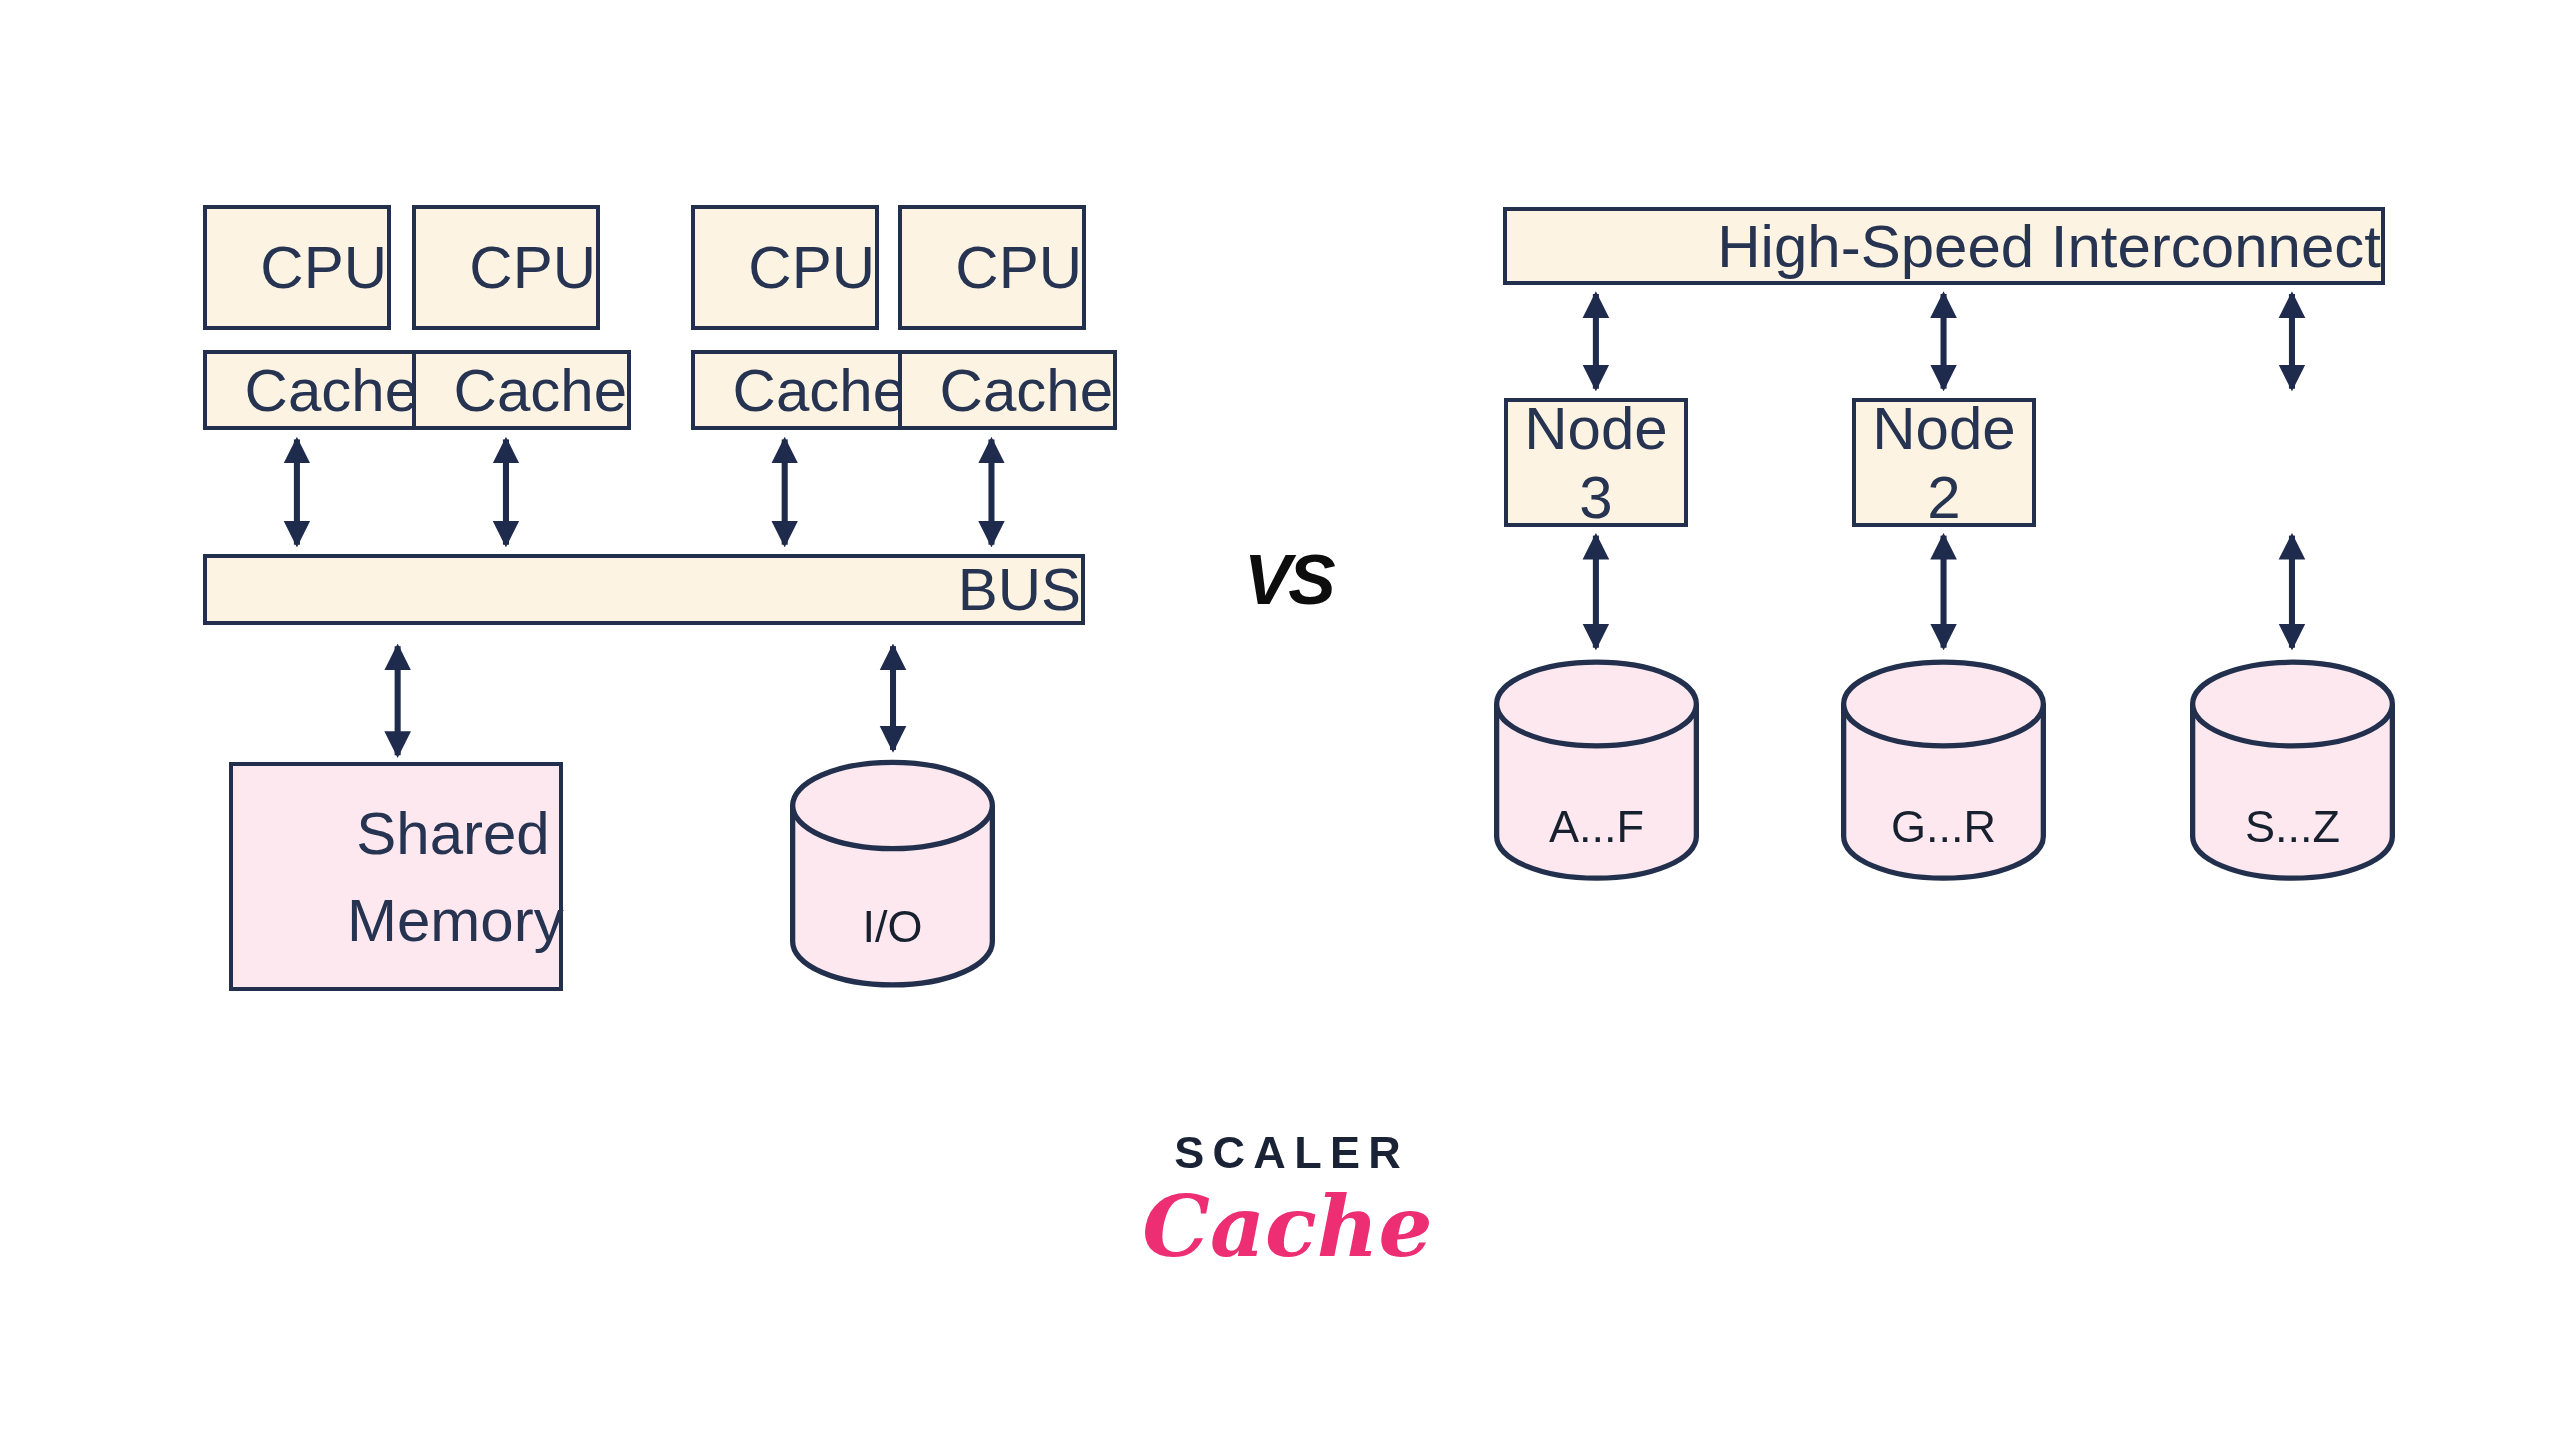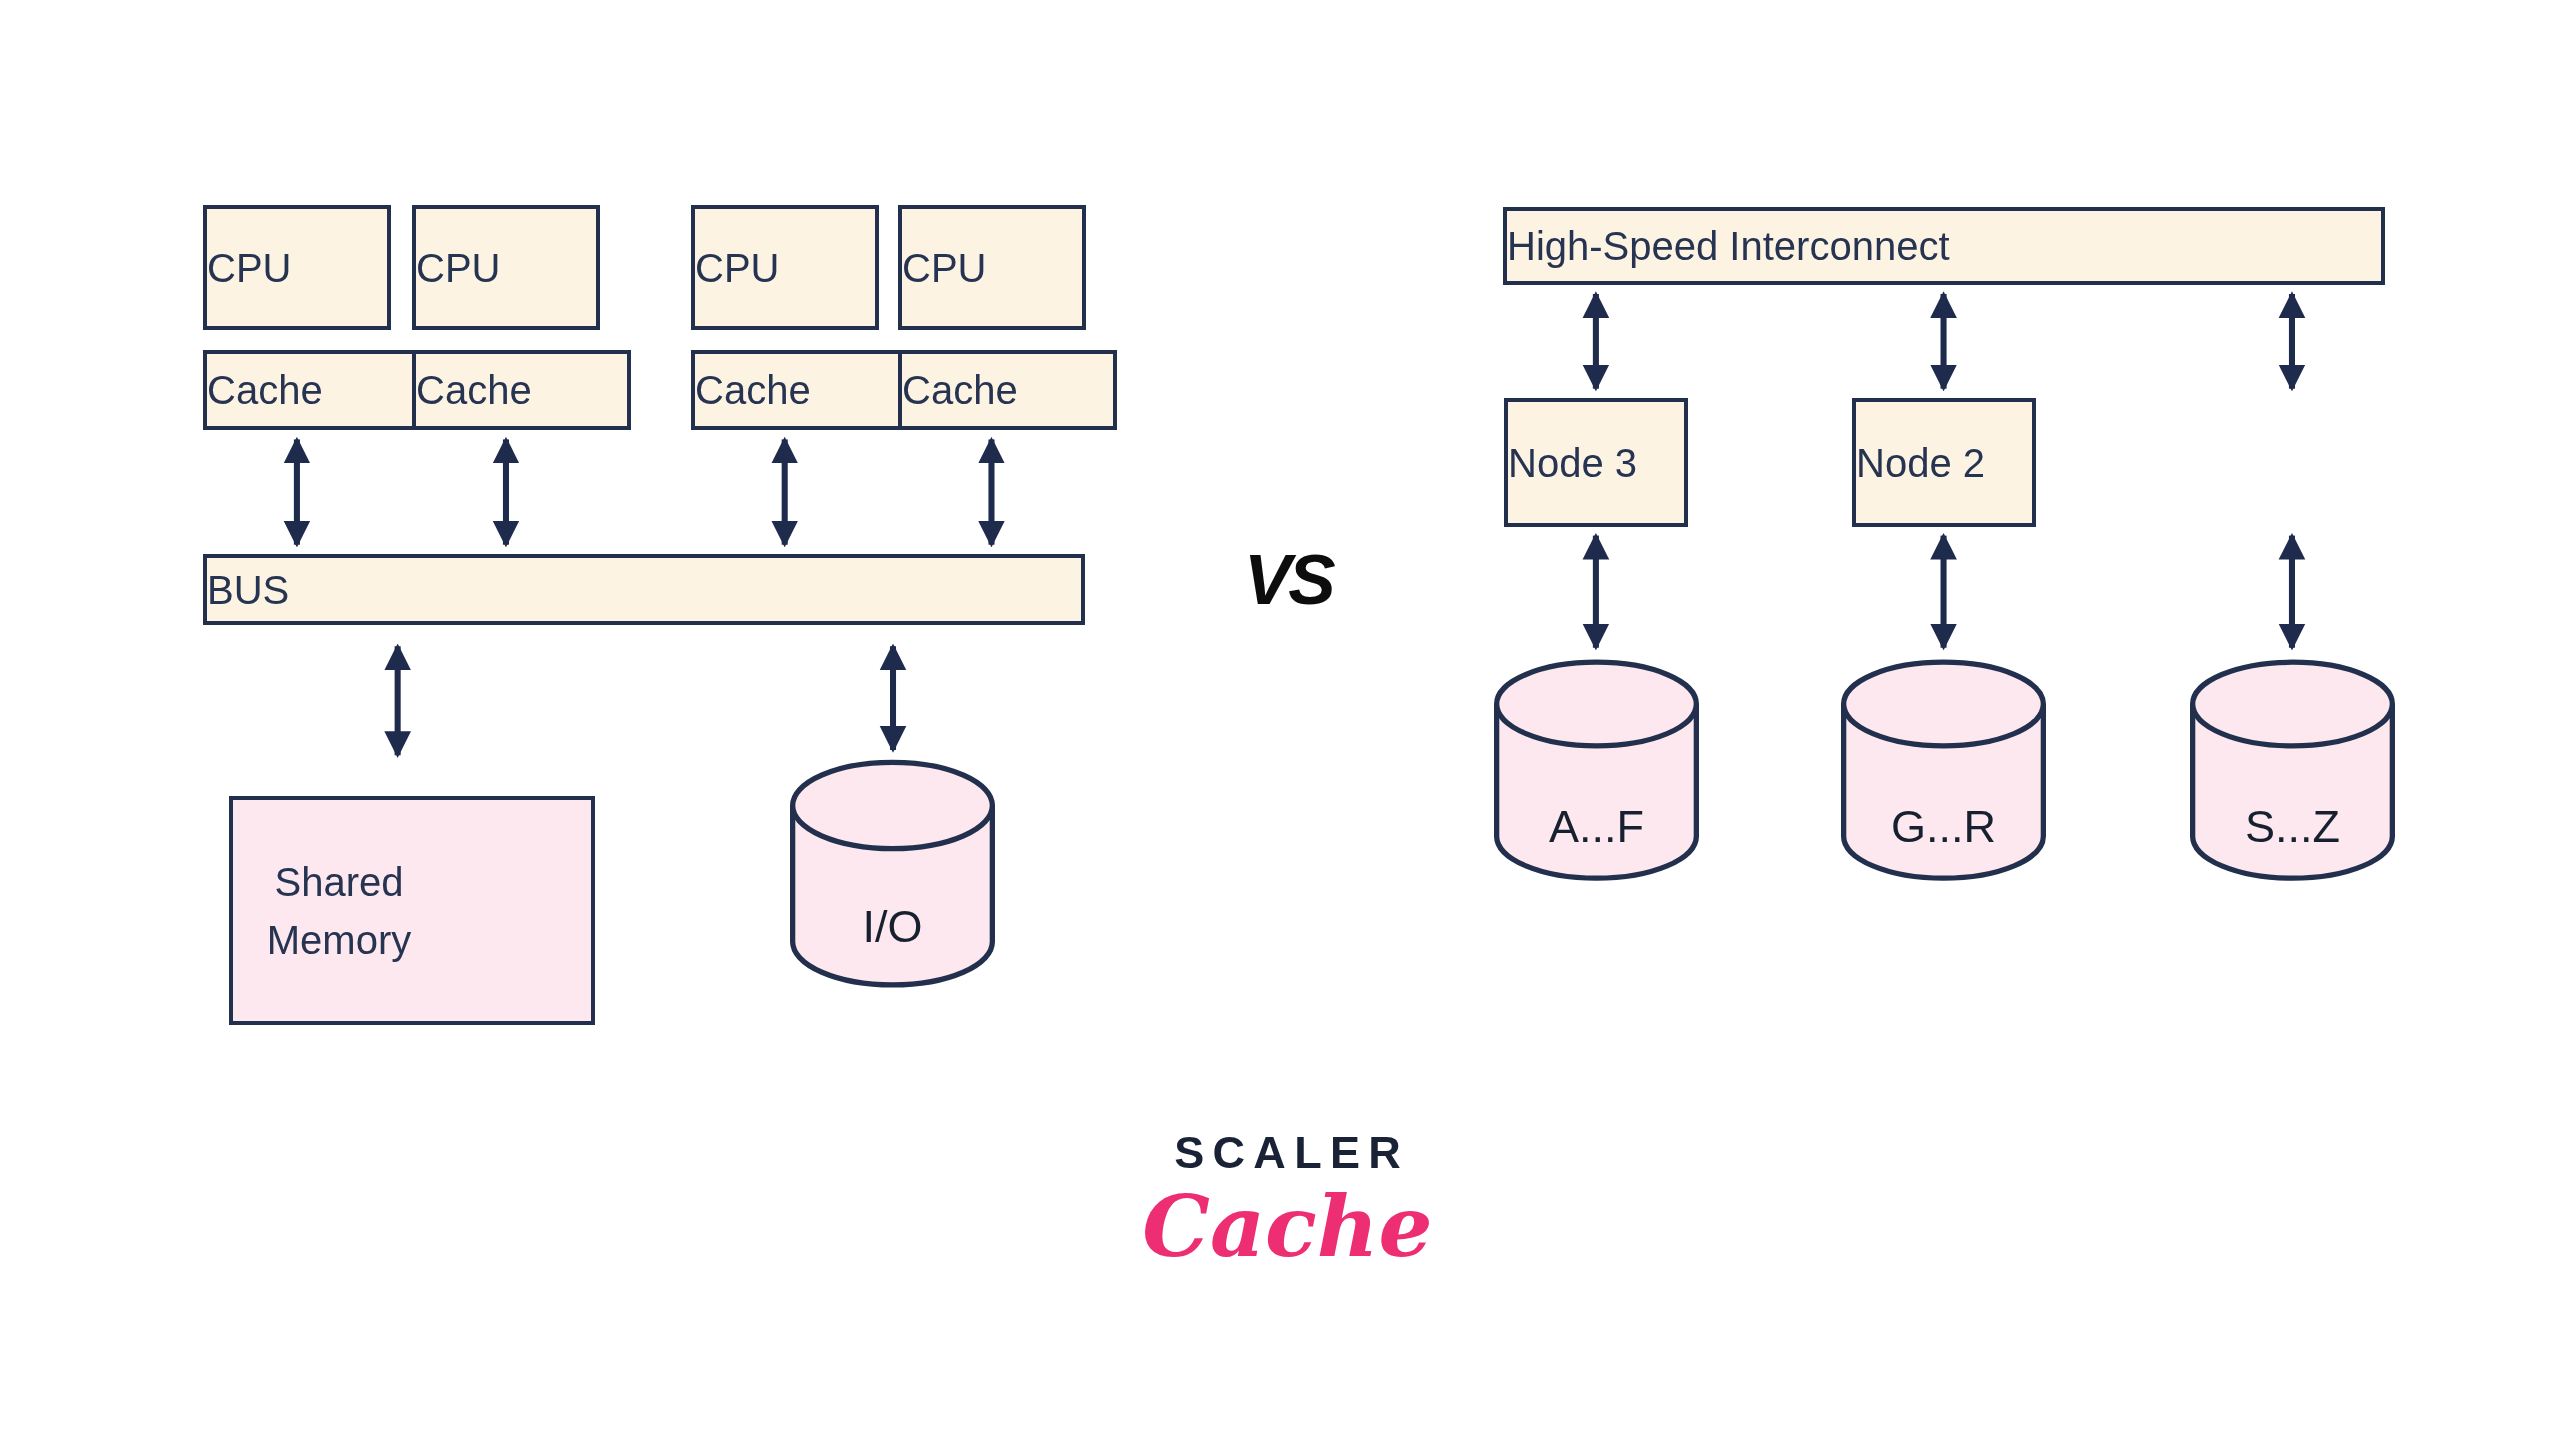--- a/index.html
+++ b/index.html
@@ -25,31 +25,31 @@
     stroke: #1f2b4d;
     stroke-width: 8;
   }
   .box {
     position: absolute;
     box-sizing: border-box;
     background: #fcf3e3;
     border: 4.5px solid #22304e;
     display: flex;
     align-items: center;
-    justify-content: flex-start;
+    justify-content: flex-end;
     color: #263452;
-    font-size: 40px;
+    font-size: 60px;
     line-height: 1.15;
     text-align: center;
   }
   .box.pink { background: #fce8ee; }
   .cpu   { top: 205px; width: 188px; height: 125px; }
   .cache { top: 350px; width: 219px; height: 80px; }
   .bus   { left: 203px; top: 554px; width: 882px; height: 71px; }
-  .sharedmem { left: 229px; top: 796px; width: 366px; height: 229px; }
+  .sharedmem { left: 229px; top: 762px; width: 334px; height: 229px; }
   .sharedmem span { display: inline-block; width: 212px; line-height: 1.45; }
   .interconnect { left: 1503px; top: 207px; width: 882px; height: 78px; }
   .node { top: 398px; width: 184px; height: 129px; }
   .cyl {
     position: absolute;
     width: 205px; height: 233px;
   }
   .cyl svg { position: absolute; left: 0; top: 0; width: 100%; height: 100%; }
   .cyl-label {
     position: absolute;

